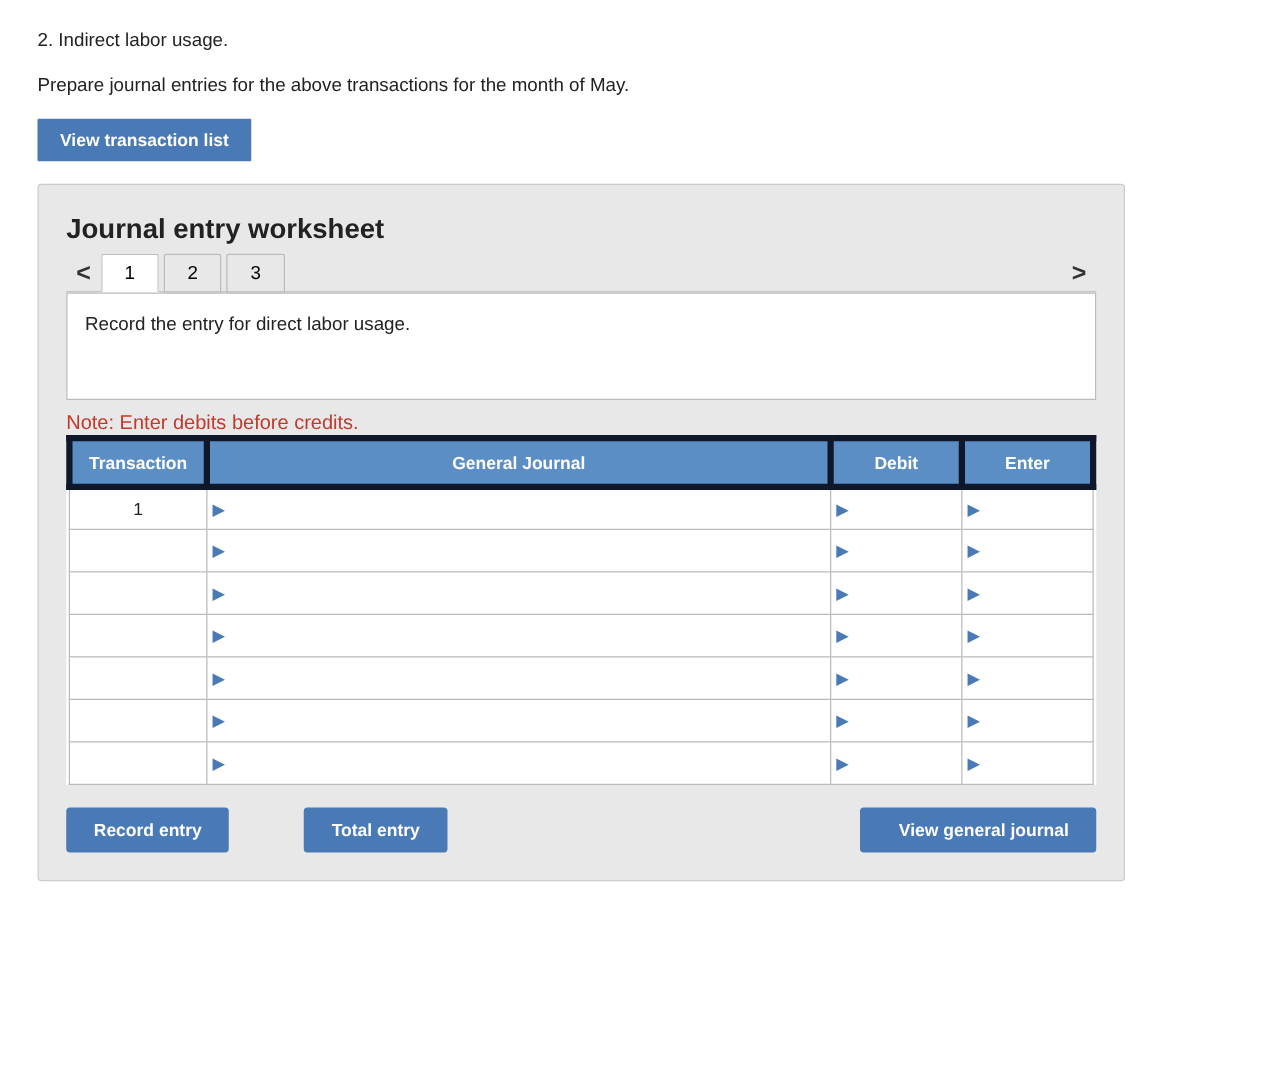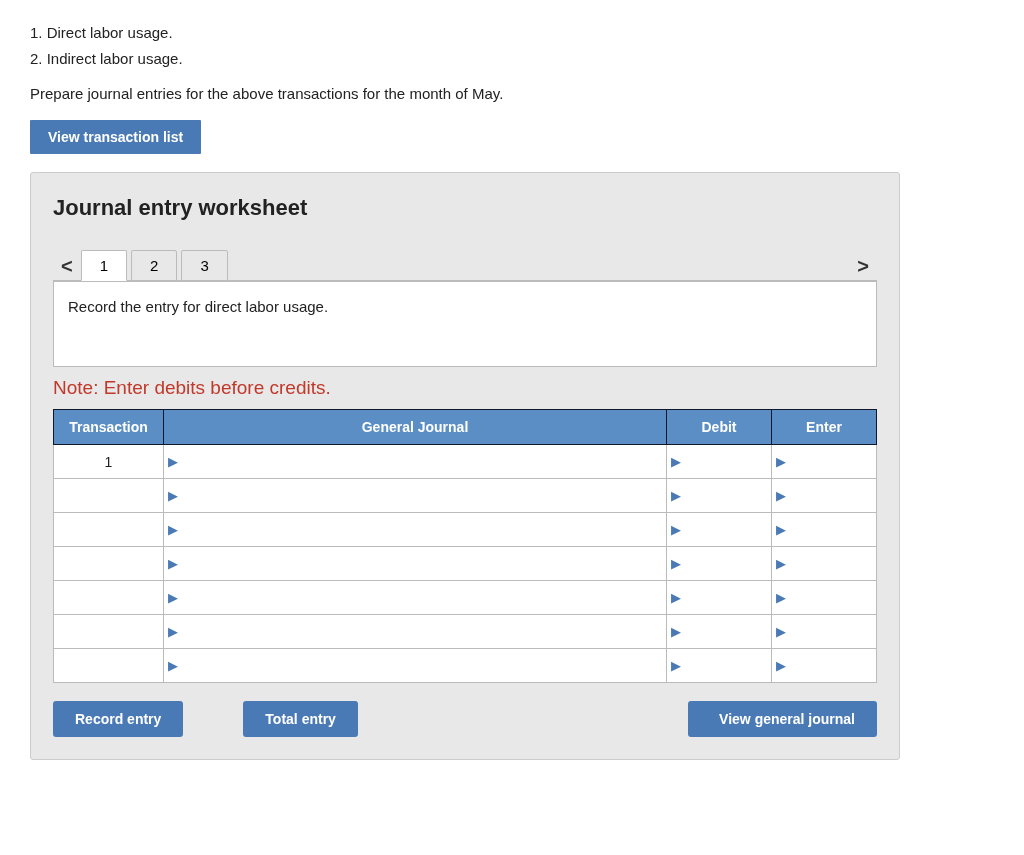--- a/index.html
+++ b/index.html
@@ -37,21 +37,21 @@
     .worksheet-container {
       background: #e8e8e8;
       border: 1px solid #ccc;
       border-radius: 3px;
       padding: 22px 22px 22px 22px;
       max-width: 870px;
     }
     .worksheet-title {
       font-size: 22px;
       font-weight: bold;
-      margin-bottom: 28px;
+      margin-bottom: 6px;
     }
     .tabs-row {
       display: flex;
       align-items: flex-end;
       margin-bottom: 0;
       position: relative;
     }
     .tab-nav-btn {
       background: none;
       border: none;
@@ -88,36 +88,35 @@
     .entry-description-box {
       background: #fff;
       border: 1px solid #bbb;
       padding: 16px 14px 51px 14px;
       margin-top: 0;
       margin-bottom: 10px;
       font-size: 15px;
     }
     .note-text {
       color: #c0392b;
-      font-size: 19px;
-      margin-bottom: 10px;
+      font-size: 16px;
     }
     .journal-table {
       width: 100%;
       border-collapse: collapse;
       margin-bottom: 18px;
       background: #fff;
     }
     .journal-table th {
       background: #5b8ec4;
       color: #fff;
       font-weight: bold;
       font-size: 14px;
       padding: 9px 8px;
-      border: 1px solid #0f172a;
+      border: 5px solid #0f172a;
       text-align: center;
     }
     .journal-table th.transaction-col {
       width: 110px;
     }
     .journal-table th.general-col {
       width: auto;
     }
     .journal-table th.debit-col,
     .journal-table th.credit-col {
@@ -175,21 +174,20 @@
       padding-left: 31px;
     }
   </style>
 </head>
 <body>
 
 
 
 
 <div class="intro-list">
-  <p>1. Direct labor usage.</p>
   <p>2. Indirect labor usage.</p>
 </div>
 
 <p class="prepare-text">Prepare journal entries for the above transactions for the month of May.</p>
 
 <button class="view-transaction-btn">View transaction list</button>
 
 <div class="worksheet-container">
 
   <div class="worksheet-title">Journal entry worksheet</div>

